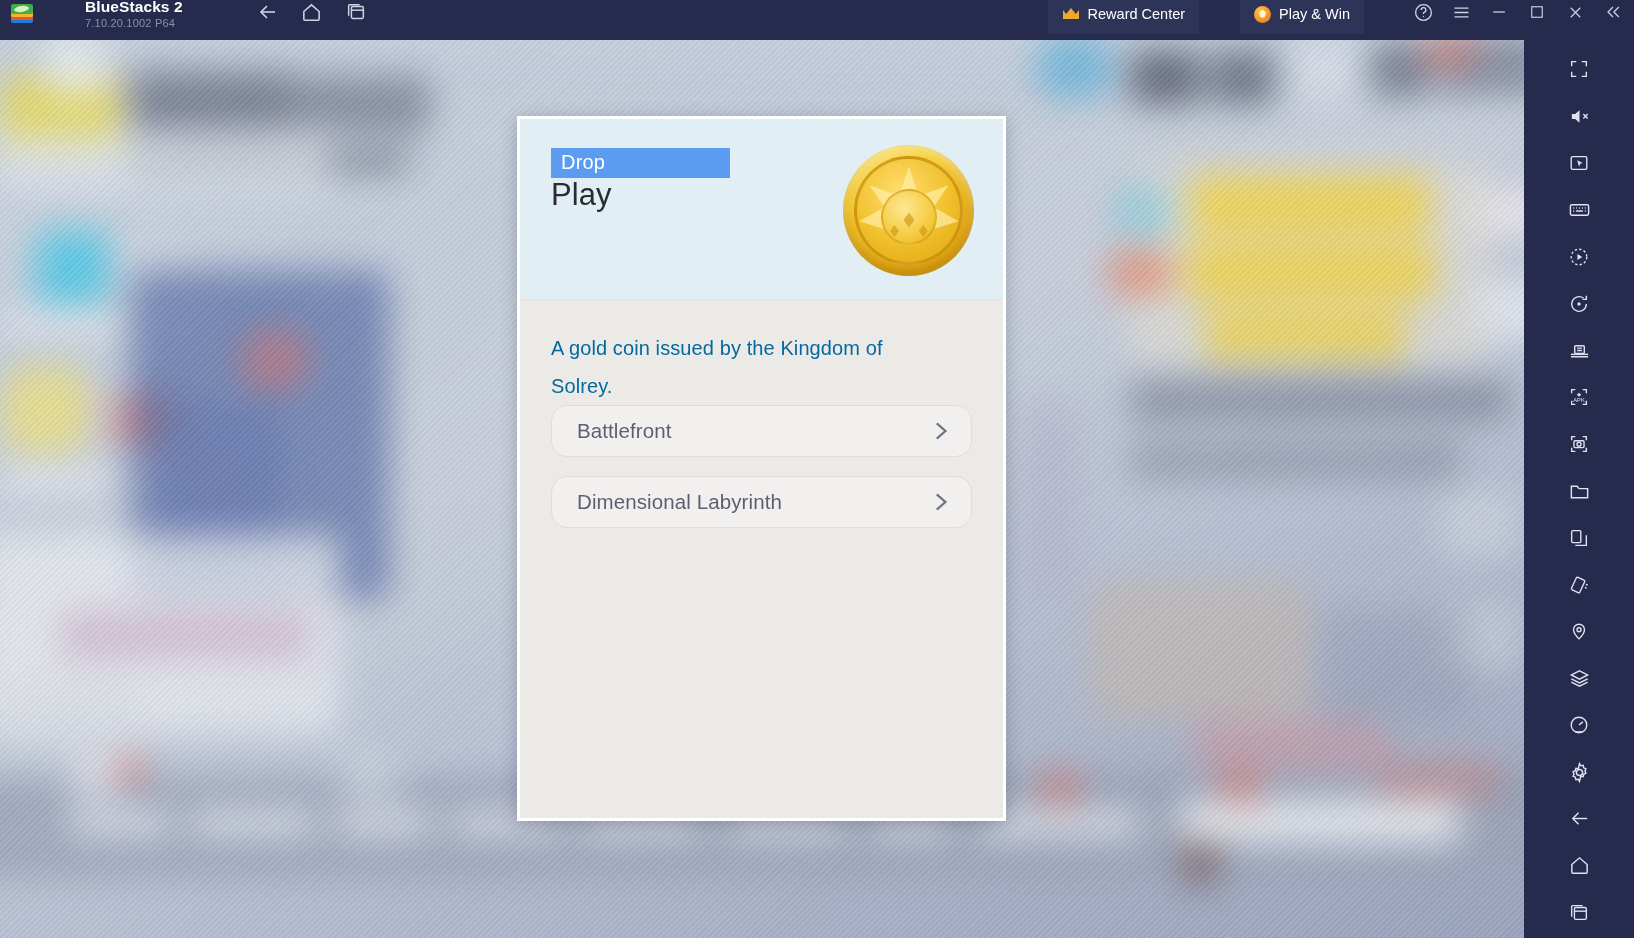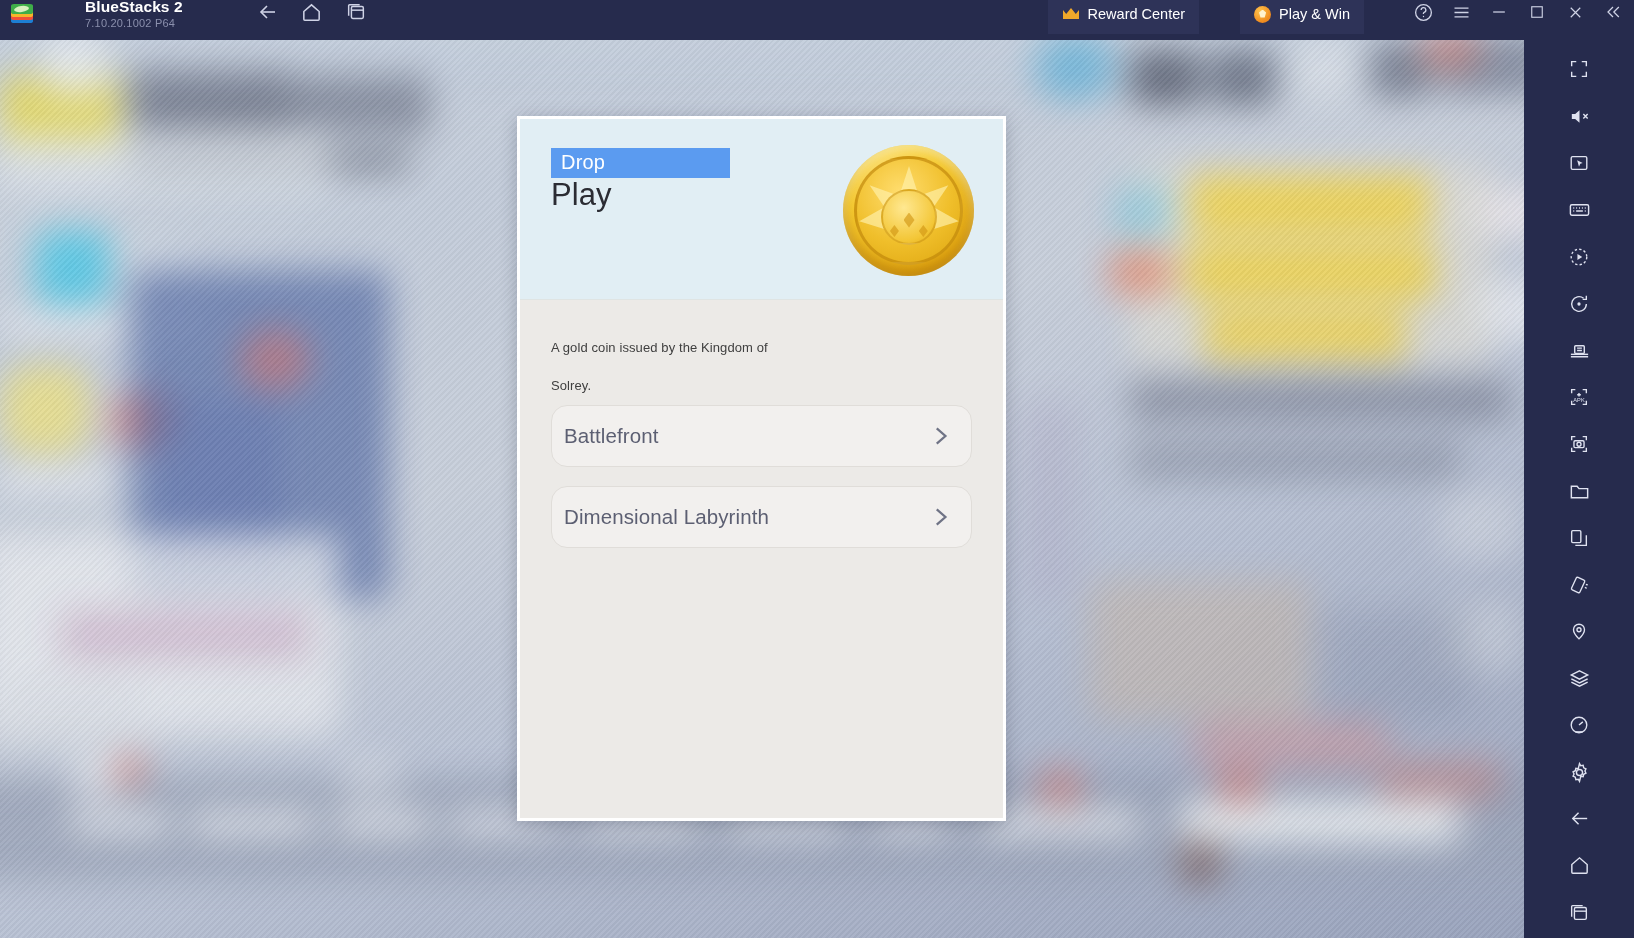--- a/index.html
+++ b/index.html
@@ -159,37 +159,37 @@
     position: absolute; background: rgba(208,148,18,.62);
     width: 11px; height: 15px;
     clip-path: polygon(50% 0, 100% 50%, 50% 100%, 0 50%);
   }
   .coin .d1 { left: 50%; margin-left: -5px; top: 52%; }
   .coin .d2 { left: 32%; top: 64%; width: 9px; height: 12px; }
   .coin .d3 { left: 60%; top: 64%; width: 9px; height: 12px; }
 
   .dlg-body { flex: 1; padding: 29px 31px 0 31px; }
   .desc {
-    color: #404040; font-size: 13px; line-height: 38px; letter-spacing: .1px;
+    color: #0369a1; font-size: 20px; line-height: 38px; letter-spacing: .1px;
   }
   .section-head {
     display: flex; align-items: center; gap: 11px;
     margin-top: 39px; margin-bottom: 14px;
   }
   .compass { width: 31px; height: 31px; flex: none; }
   .compass svg { stroke: #3c3d4c; fill: none; stroke-width: 1.9; }
   .section-title { color: #31323f; font-size: 22.5px; letter-spacing: .1px; }
 
   .loc-row {
-    height: 62px; margin-bottom: 19px;
+    height: 52px; margin-bottom: 19px;
     background: #f2f0ee;
     border: 1px solid #e0ddd9;
     border-radius: 16px;
     display: flex; align-items: center; justify-content: space-between;
-    padding: 0 18px 0 12px;
+    padding: 0 18px 0 25px;
     cursor: pointer;
   }
   .loc-label { color: #5c5f72; font-size: 20.5px; letter-spacing: .1px; }
   .chev { width: 26px; height: 26px; flex: none; }
   .chev svg { stroke: #6f7385; fill: none; stroke-width: 2.1; }
 </style>
 </head>
 <body>
 
 <div id="app">

